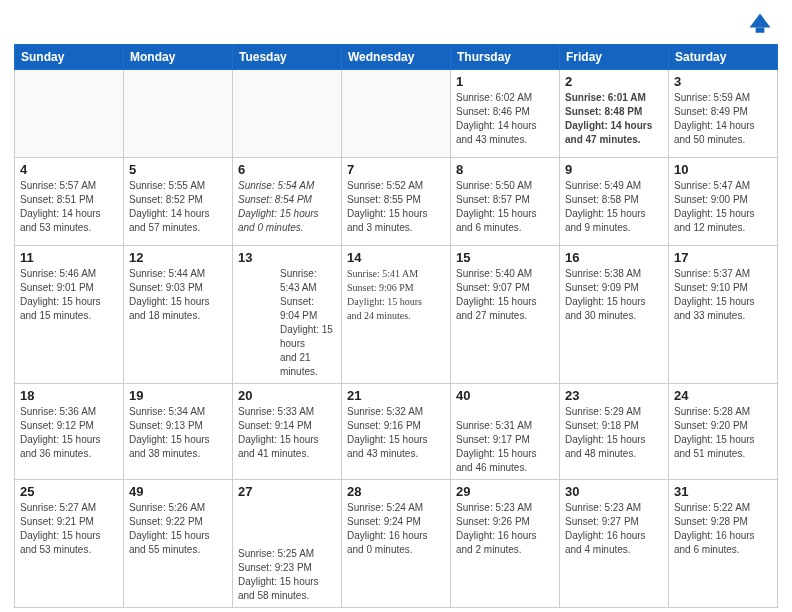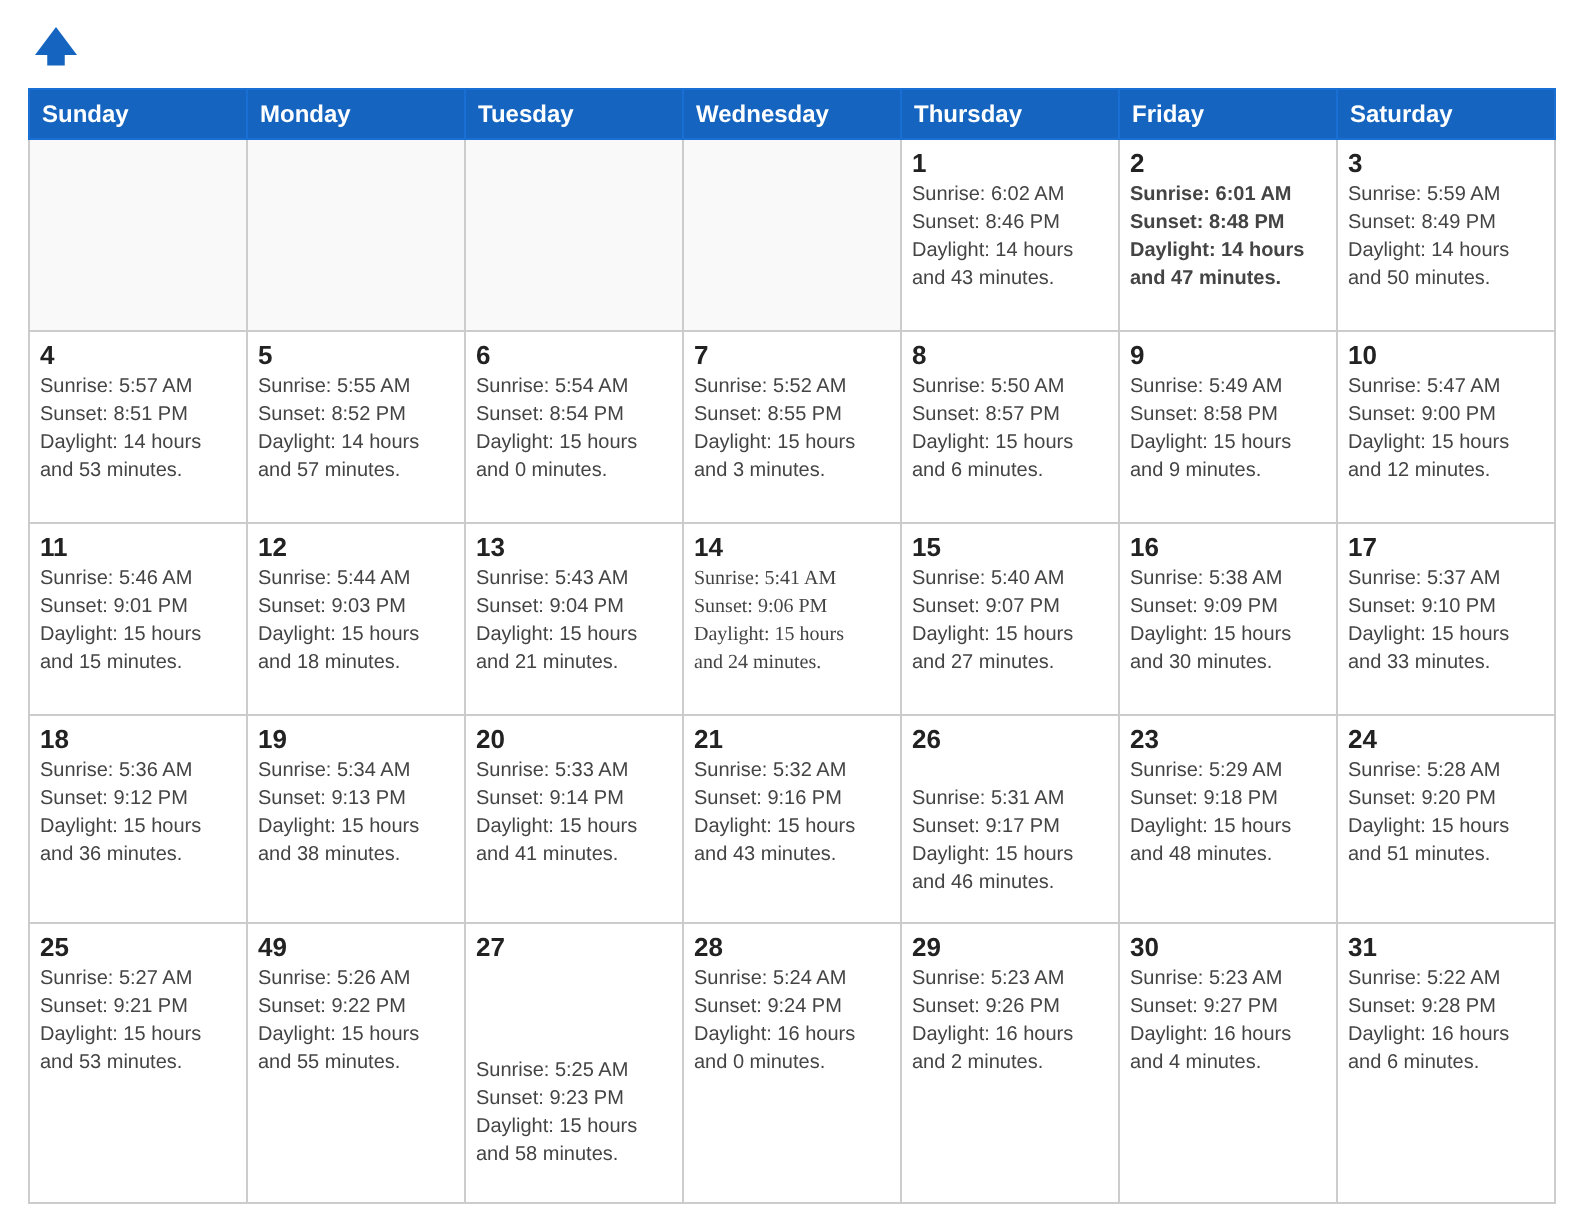--- a/index.html
+++ b/index.html
@@ -9,20 +9,21 @@
       width: 792px;
       height: 612px;
       overflow: hidden;
     }
     .page {
       width: 792px;
       height: 612px;
       padding: 10px 14px 10px 14px;
       display: flex;
       flex-direction: column;
+      align-items: flex-end;
     }
     .header {
       display: flex;
       justify-content: space-between;
       align-items: flex-start;
       margin-bottom: 6px;
     }
     .logo {
       display: flex;
       align-items: center;
@@ -163,21 +164,21 @@
           </td>
           <td>
             <div class="day-number">5</div>
             <div class="day-info" style="white-space: pre-line;">Sunrise: 5:55 AM
 Sunset: 8:52 PM
 Daylight: 14 hours
 and 57 minutes.</div>
           </td>
           <td>
             <div class="day-number">6</div>
-            <div class="day-info" style="white-space: pre-line;">Sunrise: 5:54 AM
+            <div class="day-info" style="white-space: pre-line; font-style: italic;">Sunrise: 5:54 AM
 Sunset: 8:54 PM
 Daylight: 15 hours
 and 0 minutes.</div>
           </td>
           <td>
             <div class="day-number">7</div>
             <div class="day-info" style="white-space: pre-line;">Sunrise: 5:52 AM
 Sunset: 8:55 PM
 Daylight: 15 hours
 and 3 minutes.</div>
@@ -214,21 +215,21 @@
           </td>
           <td>
             <div class="day-number">12</div>
             <div class="day-info" style="white-space: pre-line;">Sunrise: 5:44 AM
 Sunset: 9:03 PM
 Daylight: 15 hours
 and 18 minutes.</div>
           </td>
           <td>
             <div class="day-number">13</div>
-            <div class="day-info" style="white-space: pre-line;">Sunrise: 5:43 AM
+            <div class="day-info" style="white-space: pre-line; margin-left: 42px;">Sunrise: 5:43 AM
 Sunset: 9:04 PM
 Daylight: 15 hours
 and 21 minutes.</div>
           </td>
           <td>
             <div class="day-number">14</div>
             <div class="day-info" style="white-space: pre-line; font-family: Liberation Serif, serif;">Sunrise: 5:41 AM
 Sunset: 9:06 PM
 Daylight: 15 hours
 and 24 minutes.</div>
@@ -278,21 +279,21 @@
 and 41 minutes.</div>
           </td>
           <td>
             <div class="day-number">21</div>
             <div class="day-info" style="white-space: pre-line;">Sunrise: 5:32 AM
 Sunset: 9:16 PM
 Daylight: 15 hours
 and 43 minutes.</div>
           </td>
           <td>
-            <div class="day-number">26</div>
+            <div class="day-number">40</div>
             <div class="day-info" style="white-space: pre-line; margin-top: 16px;">Sunrise: 5:31 AM
 Sunset: 9:17 PM
 Daylight: 15 hours
 and 46 minutes.</div>
           </td>
           <td>
             <div class="day-number">23</div>
             <div class="day-info" style="white-space: pre-line;">Sunrise: 5:29 AM
 Sunset: 9:18 PM
 Daylight: 15 hours

